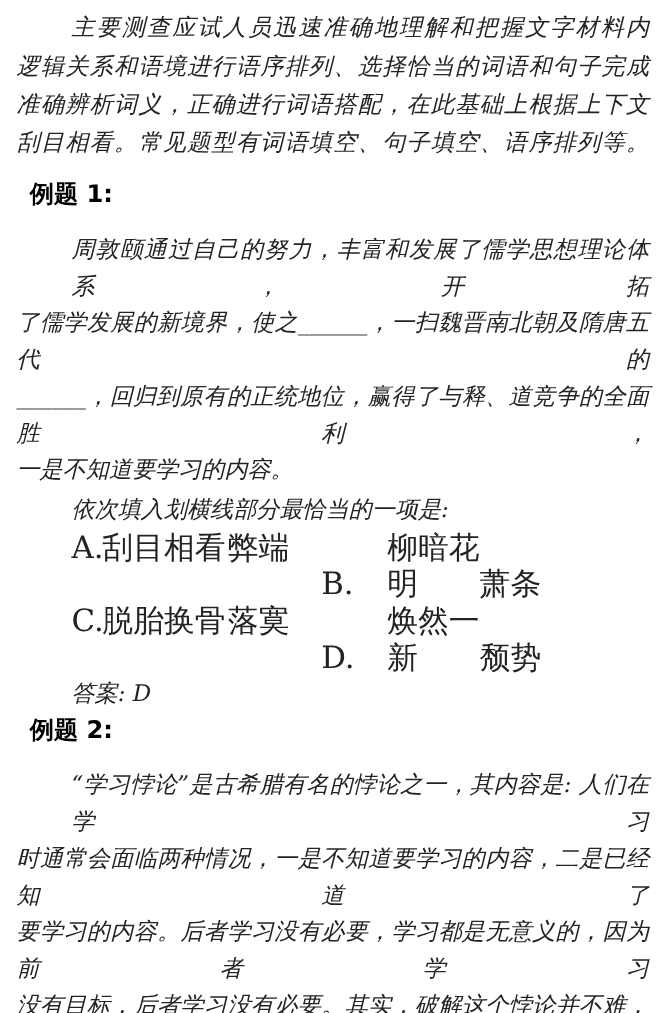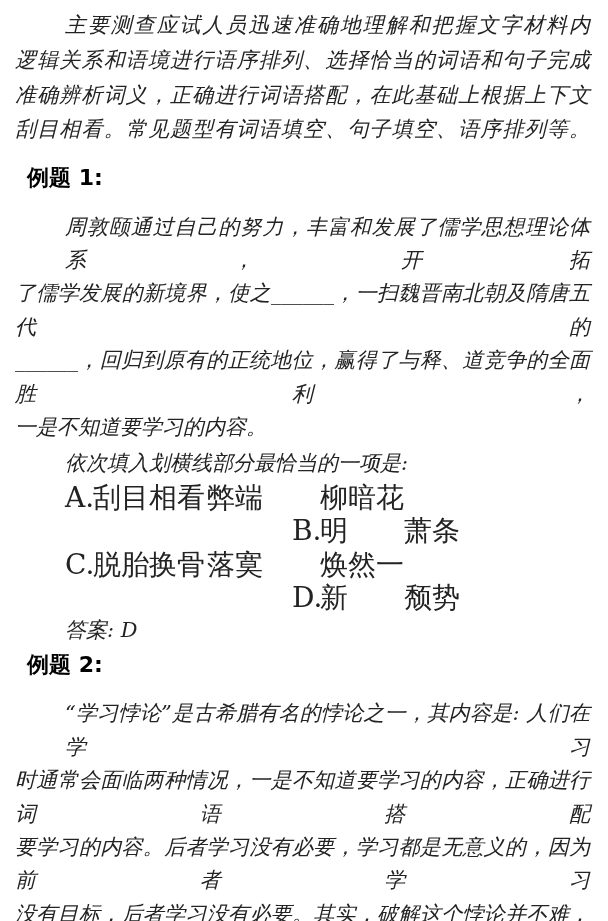--- a/index.html
+++ b/index.html
@@ -37,21 +37,21 @@
   .mt-h1 { margin-top: 14px; }
   .mt-2  { margin-top: 16px; }
   .mt-3  { margin-top: 3px; }
 
   
   .optrow { display: flex; padding-left: 50px; }
   .optcell { width: 227px; flex: 0 0 auto; font-size: 28px; line-height: 33.4px; }
   .optcell.second { width: auto; }
   .optcell .letter { display: inline-block; width: 28px; }
   .optcell .w1 { display: inline-block; width: 114px; }
-  .optcell.second .w1 { width: 84px; }
+  .optcell.second .w1 { width: 84px; margin-left: 32px; }
 </style>
 </head>
 <body>
 
 <div class="page">
 
   <p class="line intro-line j indent">主要测查应试人员迅速准确地理解和把握文字材料内</p>
   <p class="line intro-line j">逻辑关系和语境进行语序排列、选择恰当的词语和句子完成</p>
   <p class="line intro-line j">准确辨析词义，正确进行词语搭配，在此基础上根据上下文</p>
   <p class="line intro-line j">刮目相看。常见题型有词语填空、句子填空、语序排列等。</p>
@@ -79,18 +79,18 @@
       <div class="optcell second">
         <span class="letter">D.</span><span class="w1">焕然一新</span><span class="w2">颓势</span>
       </div>
     </div>
   </div>
 
   <p class="line ind2">答案: D</p>
 
   <h2 class="heading">例题 2:</h2>
   <p class="line j indent mt-2">“学习悖论”是古希腊有名的悖论之一，其内容是: 人们在学习</p>
-  <p class="line j">时通常会面临两种情况，一是不知道要学习的内容，正确进行词语搭配</p>
+  <p class="line j">时通常会面临两种情况，一是不知道要学习的内容，二是已经知道了</p>
   <p class="line j">要学习的内容。后者学习没有必要，学习都是无意义的，因为前者学习</p>
   <p class="line j">没有目标，后者学习没有必要。其实，破解这个悖论并不难，用我国</p>
   <p class="line">古语中_________________的道理就能做到。</p>
 
 </div>
 
 </body></html>

